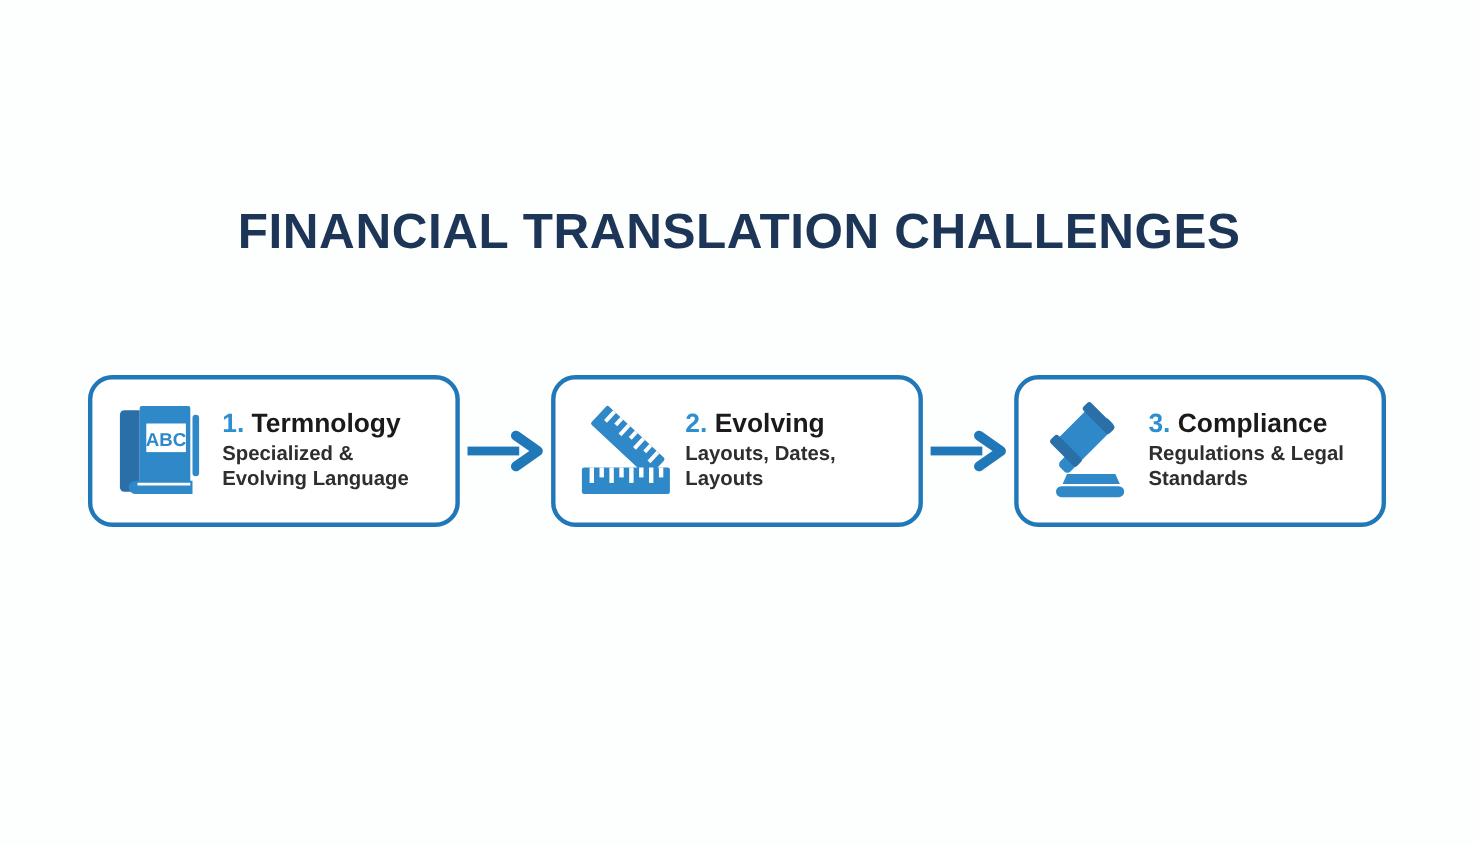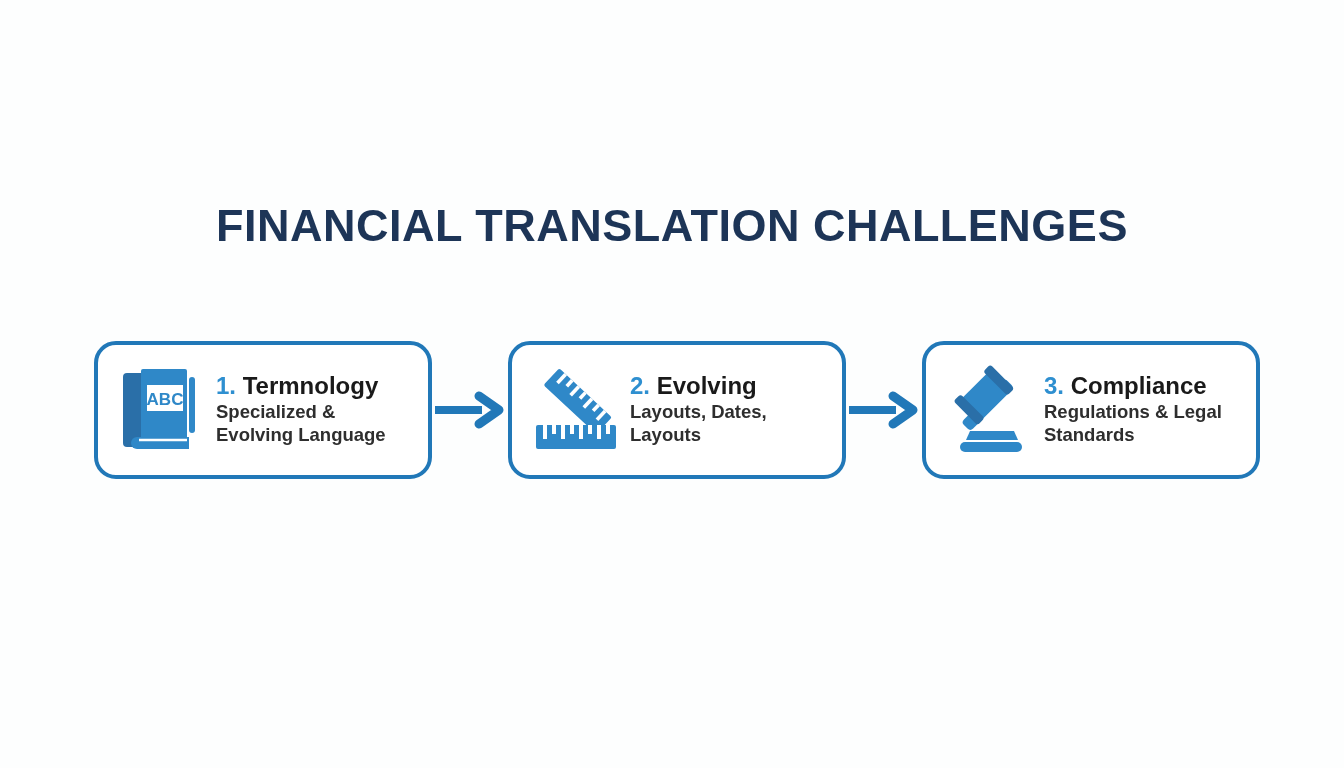--- a/index.html
+++ b/index.html
@@ -12,41 +12,41 @@
     background: #fdfefe;
     font-family: "Liberation Sans", sans-serif;
     overflow: hidden;
     position: relative;
   }
 
   
   .slide-title {
     position: absolute;
     left: 0;
-    top: 200px;
+    top: 184px;
     width: 1344px;
     text-align: center;
     font-size: 45px;
     font-weight: bold;
     letter-spacing: 0.5px;
     color: #1d3557;
     font-family: "Liberation Sans", sans-serif;
     white-space: nowrap;
   }
 
   
   .flow-row {
     position: absolute;
     left: 80px;
     top: 341px;
     width: 1180px;
     height: 138px;
     display: flex;
     align-items: center;
-    justify-content: flex-end;
+    justify-content: space-between;
   }
 
   .card {
     box-sizing: border-box;
     width: 338px;
     height: 138px;
     border: 4px solid #2178b8;
     border-radius: 22px;
     background: #ffffff;
     display: flex;

